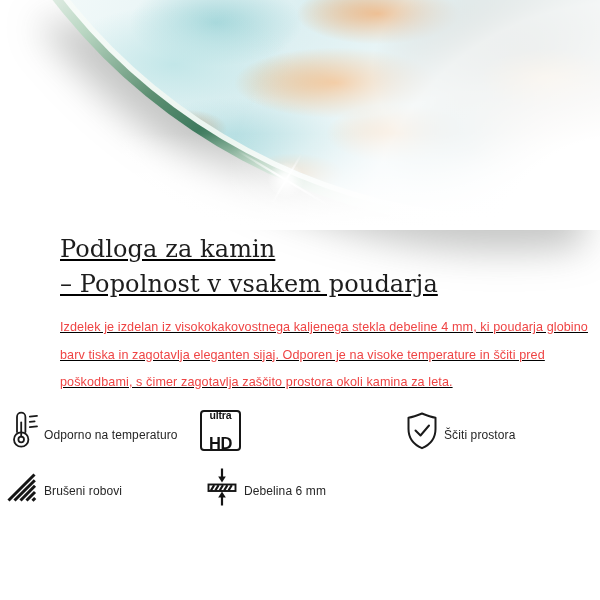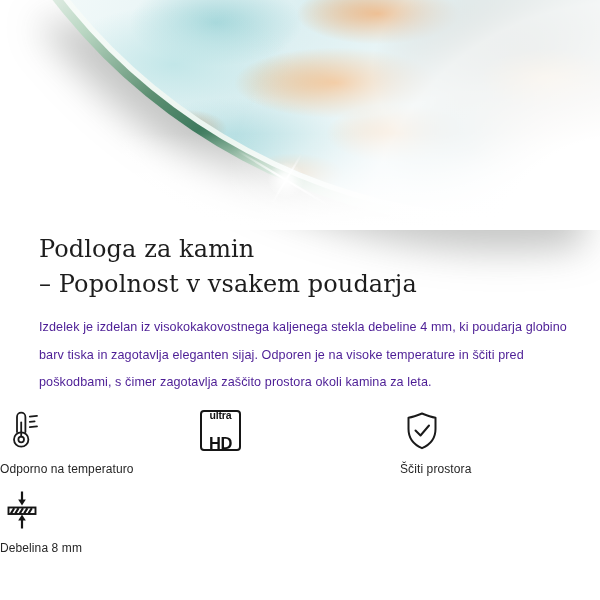--- a/index.html
+++ b/index.html
@@ -62,37 +62,37 @@
     transform: rotate(31deg);
     background: linear-gradient(90deg, rgba(255,255,255,0), #fff 45%, #fff 55%, rgba(255,255,255,0));
   }
   .sparkle .ray2 {
     position:absolute; left:-30px; top:-1px; width:60px; height:2px;
     transform: rotate(-59deg);
     background: linear-gradient(90deg, rgba(255,255,255,0), #fff 45%, #fff 55%, rgba(255,255,255,0));
   }
 
   
-  .content { position:relative; padding:2px 28px 0 39px; }
+  .content { position:relative; padding:2px 28px 0 60px;text-decoration:underline; }
   .title {
     font-family:"DejaVu Serif", "Liberation Serif", serif;
     font-weight:400; font-size:24px; line-height:35px;
     color:#1d1d1d; letter-spacing:0.1px;
   }
   .description {
     margin-top:12px; width:537px;
-    font-size:12.6px; line-height:27.5px; color:#4c1d95; letter-spacing:0.1px;
+    font-size:12.6px; line-height:27.5px; color:#ef4444; letter-spacing:0.1px;
   }
 
   
   .features {
     margin-top:12px; display:grid;
     grid-template-columns: repeat(3, 1fr); row-gap:12px;
   }
-  .feature-item { display:flex; flex-direction:column; align-items:flex-start; }
+  .feature-item { display:flex; align-items:center; }
   .icon-box { height:44px; display:flex; align-items:center; justify-content:center; }
   .feature-label {
     margin-top:9px; font-size:12px; color:#262626; letter-spacing:0.1px; text-align:center;
   }
   .icon-stroke { stroke:#1a1a1a; fill:none; }
   .uhd-box {
     width:41px; height:41px; border:2.6px solid #161616; border-radius:4px;
     display:flex; flex-direction:column; align-items:center; justify-content:center;
     color:#111; line-height:1;
   }
@@ -159,37 +159,51 @@
           <g class="icon-stroke" stroke-width="2" stroke-linecap="round" stroke-linejoin="round">
             <path d="M22 4.5 C27 6.5 31.5 8 35.5 8.7 L35.5 20 C35.5 30 29.8 35.8 22 39.2 C14.2 35.8 8.5 30 8.5 20 L8.5 8.7 C12.5 8 17 6.5 22 4.5 Z"></path>
             <polyline points="15.5,21.5 20.5,26.5 29,16.5"></polyline>
           </g>
         </svg>
       </div>
       <div class="feature-label">Ščiti prostora</div>
     </div>
 
 
+    <div class="feature-item">
+      <div class="icon-box">
+        <svg width="44" height="44" viewBox="0 0 44 44">
+          <g stroke="#151515" stroke-width="3" fill="none">
+            <path d="M8.5 35.5 L34.5 9.5"></path>
+            <path d="M14.5 35.5 L34.8 15.2"></path>
+            <path d="M20.5 35.5 L35 20.7"></path>
+            <path d="M26.5 35.5 L35 27"></path>
+            <path d="M32.5 35.8 L35.2 33"></path>
+          </g>
+        </svg>
+      </div>
+      <div class="feature-label">Brušeni robovi</div>
+    </div>
 
     <div class="feature-item">
       <div class="icon-box">
         <svg width="44" height="44" viewBox="0 0 44 44">
           <g stroke="#141414" stroke-width="2.2" fill="none">
             <line x1="22" y1="3.5" x2="22" y2="12"></line>
             <line x1="22" y1="40.5" x2="22" y2="32"></line>
           </g>
           <polygon points="18.2,11.5 25.8,11.5 22,17.5" fill="#141414"></polygon>
           <polygon points="18.2,32.5 25.8,32.5 22,26.5" fill="#141414"></polygon>
           <rect x="8.5" y="19.5" width="27" height="6.5" fill="none" stroke="#141414" stroke-width="1.9"></rect>
           <g stroke="#141414" stroke-width="2.1" fill="none">
             <line x1="11" y1="25.4" x2="14.2" y2="20.1"></line>
             <line x1="15.4" y1="25.4" x2="18.6" y2="20.1"></line>
             <line x1="19.8" y1="25.4" x2="23" y2="20.1"></line>
             <line x1="24.2" y1="25.4" x2="27.4" y2="20.1"></line>
             <line x1="28.6" y1="25.4" x2="31.8" y2="20.1"></line>
           </g>
         </svg>
       </div>
-      <div class="feature-label">Debelina 8 mm</div>
+      <div class="feature-label">Debelina 6 mm</div>
     </div>
 
   </div>
 </div>
 
 </body></html>

